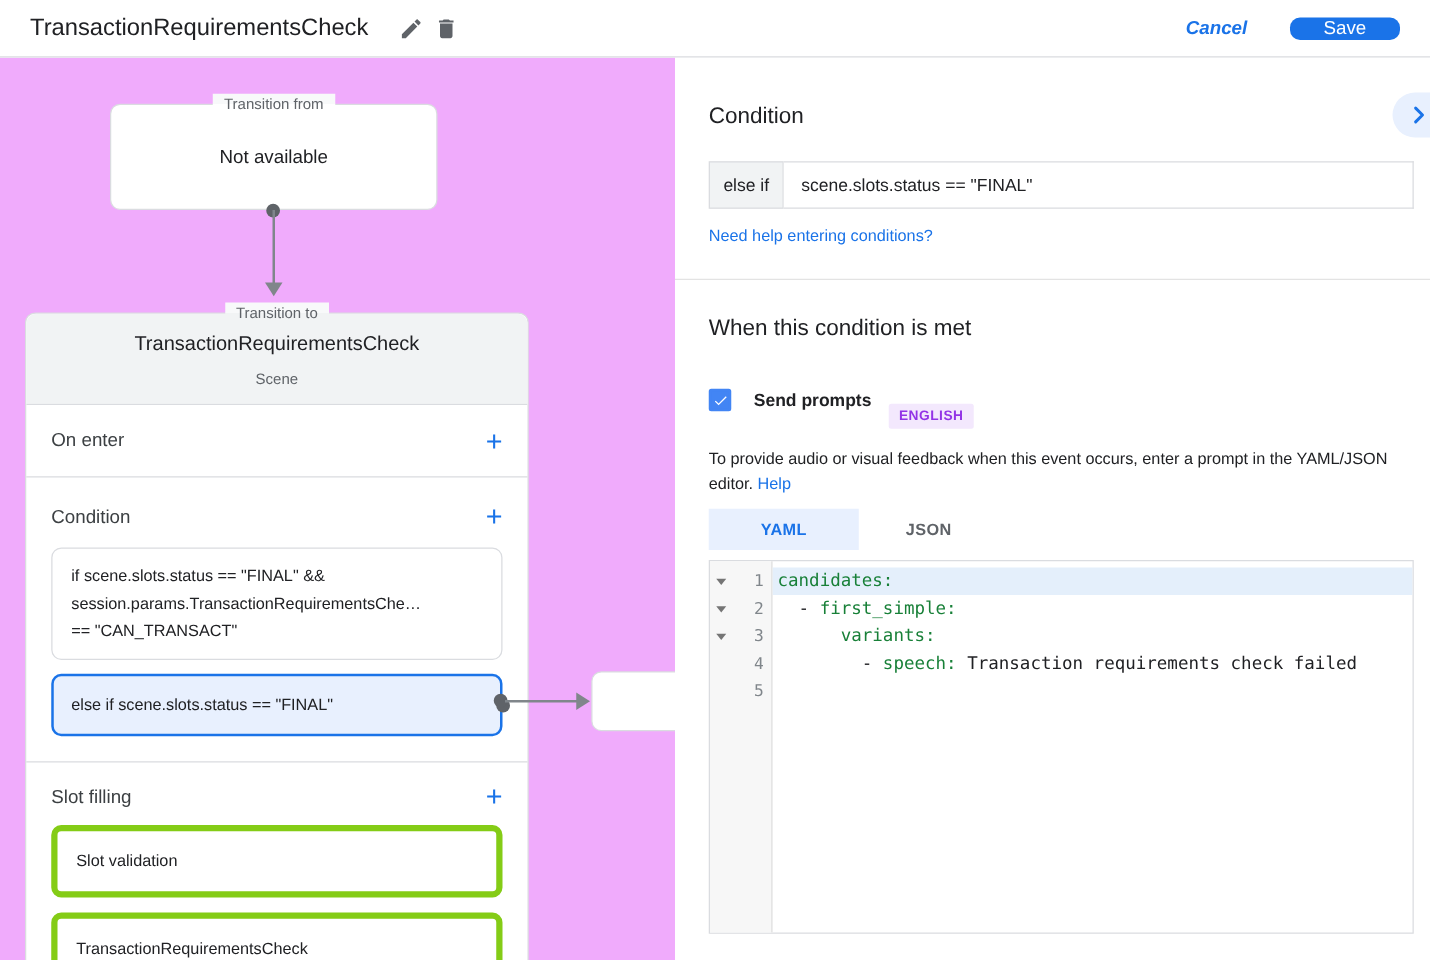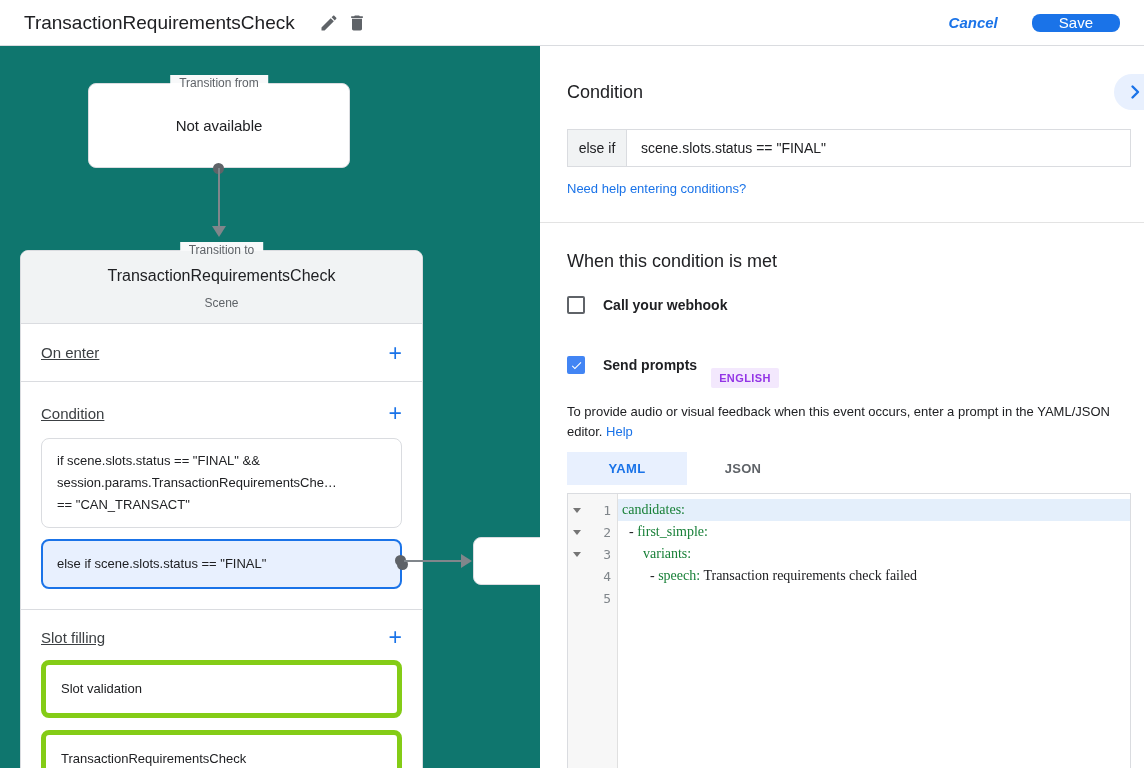--- a/index.html
+++ b/index.html
@@ -14,21 +14,21 @@
   .page-title { font-size:19px; font-weight:400; color:#202124; margin-right:20px; }
   .icon-btn { display:flex; align-items:center; justify-content:center; width:28px; height:28px; cursor:pointer; }
   .spacer { flex:1; }
   .btn-text { background:none; border:none; color:#1a73e8; font-size:15px; font-weight:700;
     font-family:inherit; margin-right:34px; cursor:pointer;font-style:italic; }
   .btn-primary { background:#1a73e8; color:#fff; border:none; border-radius:8px;
     height:18px; padding:0 27px; font-size:15px; font-weight:400; font-family:inherit; cursor:pointer; }
 
   
   .canvas { position:absolute; left:0; top:46px; width:540px; height:722px;
-    background:#0f766e; overflow:hidden; }
+    background:#f0abfc; overflow:hidden; }
   .node { position:absolute; background:#fff; border:1px solid #dadce0; border-radius:8px; }
   .legend { position:absolute; top:-9px; left:50%; transform:translateX(-50%);
     font-size:12px; color:#5f6368; line-height:17px; padding:0 9px; white-space:nowrap; }
   .legend.over-white { background:linear-gradient(180deg,#f8f9fa 50%,#ffffff 50%); }
   .legend.over-gray  { background:linear-gradient(180deg,#f8f9fa 50%,#f1f3f4 50%); }
   .tfrom { left:88px; top:37px; width:262px; height:85px;
     display:flex; align-items:center; justify-content:center; }
   .tfrom-text { font-size:15px; color:#202124; }
 
   .dot { position:absolute; width:11px; height:11px; border-radius:50%; background:#5f6368; }
@@ -43,21 +43,21 @@
   .card { position:absolute; left:20px; top:204px; width:403px; height:640px;
     background:#fff; border:1px solid #dadce0; border-radius:8px; }
   .card-header { height:73px; background:#f1f3f4; border-bottom:1px solid #dadce0;
     border-radius:8px 8px 0 0; text-align:center; padding-top:16px; cursor:pointer; }
   .card-title { font-size:16px; color:#202124; }
   .card-sub { font-size:12px; color:#5f6368; margin-top:11px; }
   .row { display:flex; align-items:center; justify-content:space-between; padding:0 20px; }
   .row-on-enter { height:58px; border-bottom:1px solid #dadce0; }
   .row-sec { height:46px; margin-top:8px; }
   .row-slot { height:42px; margin-top:6px; }
-  .section-label { font-size:15px; color:#3c4043;text-decoration:underline; }
+  .section-label { font-size:15px; color:#3c4043; }
   .plus { color:#1a73e8; font-size:23px; font-weight:400; line-height:20px; cursor:pointer; }
   .cond-box { margin:2px 20px 0; background:#fff; border:1px solid #dadce0; border-radius:8px;
     padding:11px 15px; font-size:13px; line-height:22px; color:#202124; cursor:pointer; }
   .cond-box.selected { position:relative; margin-top:11px; background:#e8f0fe;
     border:2px solid #1a73e8; padding:12px 14px; }
   .sel-dot { right:-8px; top:calc(50% - 5.5px); }
   .card-divider { border-bottom:1px solid #dadce0; margin-top:20px; }
   .slot-box { margin:2px 20px 0; background:#fff; border:5px solid #84cc16; border-radius:8px;
     padding:13px 15px; font-size:13px; line-height:22px; color:#202124; cursor:pointer; }
   .slot-box + .slot-box { margin-top:12px; }
@@ -94,21 +94,21 @@
   .tab.active { width:120px; background:#e8f0fe; color:#1a73e8; }
   .tab.inactive { width:112px; color:#5f6368; }
   .editor { display:flex; width:564px; height:299px; border:1px solid #dadce0;
     font-family:"DejaVu Sans Mono", monospace; font-size:14px; background:#fff; }
   .gutter { width:50px; background:#f7f7f7; border-right:1px solid #e0e0e0; padding-top:5px; }
   .gut-row { height:22px; display:flex; align-items:center; }
   .fold { margin-left:5px; width:0; height:0; border-left:4.5px solid transparent;
     border-right:4.5px solid transparent; border-top:5.5px solid #757575; cursor:pointer; }
   .fold.hide { visibility:hidden; }
   .lnum { flex:1; text-align:right; padding-right:6px; color:#80868b; font-size:13px; }
-  .code { flex:1; padding-top:5px; overflow:hidden; cursor:text;font-family:Liberation Serif, serif; }
+  .code { flex:1; padding-top:5px; overflow:hidden; cursor:text; }
   .code-line { height:22px; line-height:22px; white-space:pre; padding-left:4px; color:#202124; }
   .code-line.active { background:#e4effb; }
   .tok-key { color:#188038; }
 </style>
 </head>
 <body>
 
 <div class="app">
 
   <header class="topbar">
@@ -197,24 +197,20 @@
       <div class="cond-row">
         <span class="elseif-tag">else if</span>
         <input class="cond-input" type="text" value="scene.slots.status == &quot;FINAL&quot;" style="">
       </div>
       <a class="help-link">Need help entering conditions?</a>
     </section>
 
     <section class="p-sec2">
       <h2 class="p-title">When this condition is met</h2>
 
-      <div class="cbx-row">
-        <span class="cbx"></span>
-        <span class="cbx-label">Call your webhook</span>
-      </div>
 
       <div class="cbx-row second">
         <span class="cbx checked">
           <svg width="13" height="13" viewBox="0 0 24 24">
               <path fill="#fff" d="M9 16.2L4.8 12l-1.4 1.4L9 19 21 7l-1.4-1.4z"></path>
             </svg>
         </span>
         <span class="cbx-label">Send prompts</span>
         <span class="badge">ENGLISH</span>
       </div>

